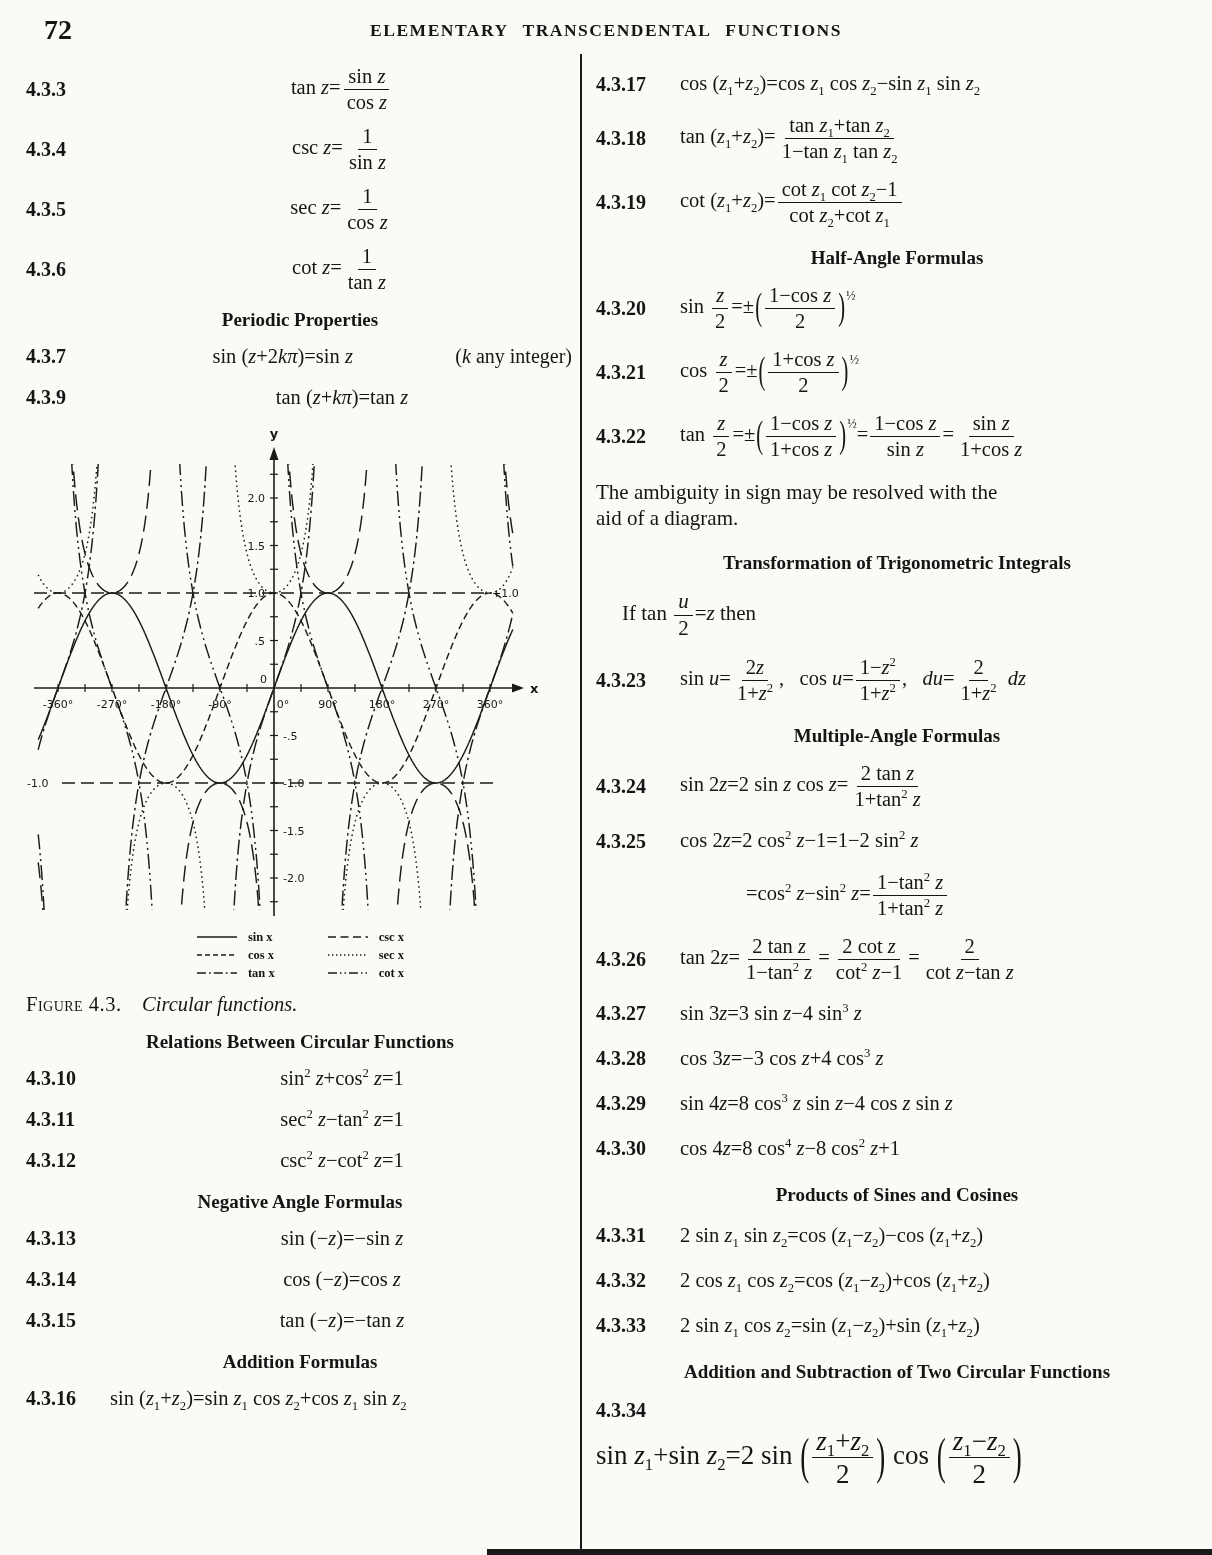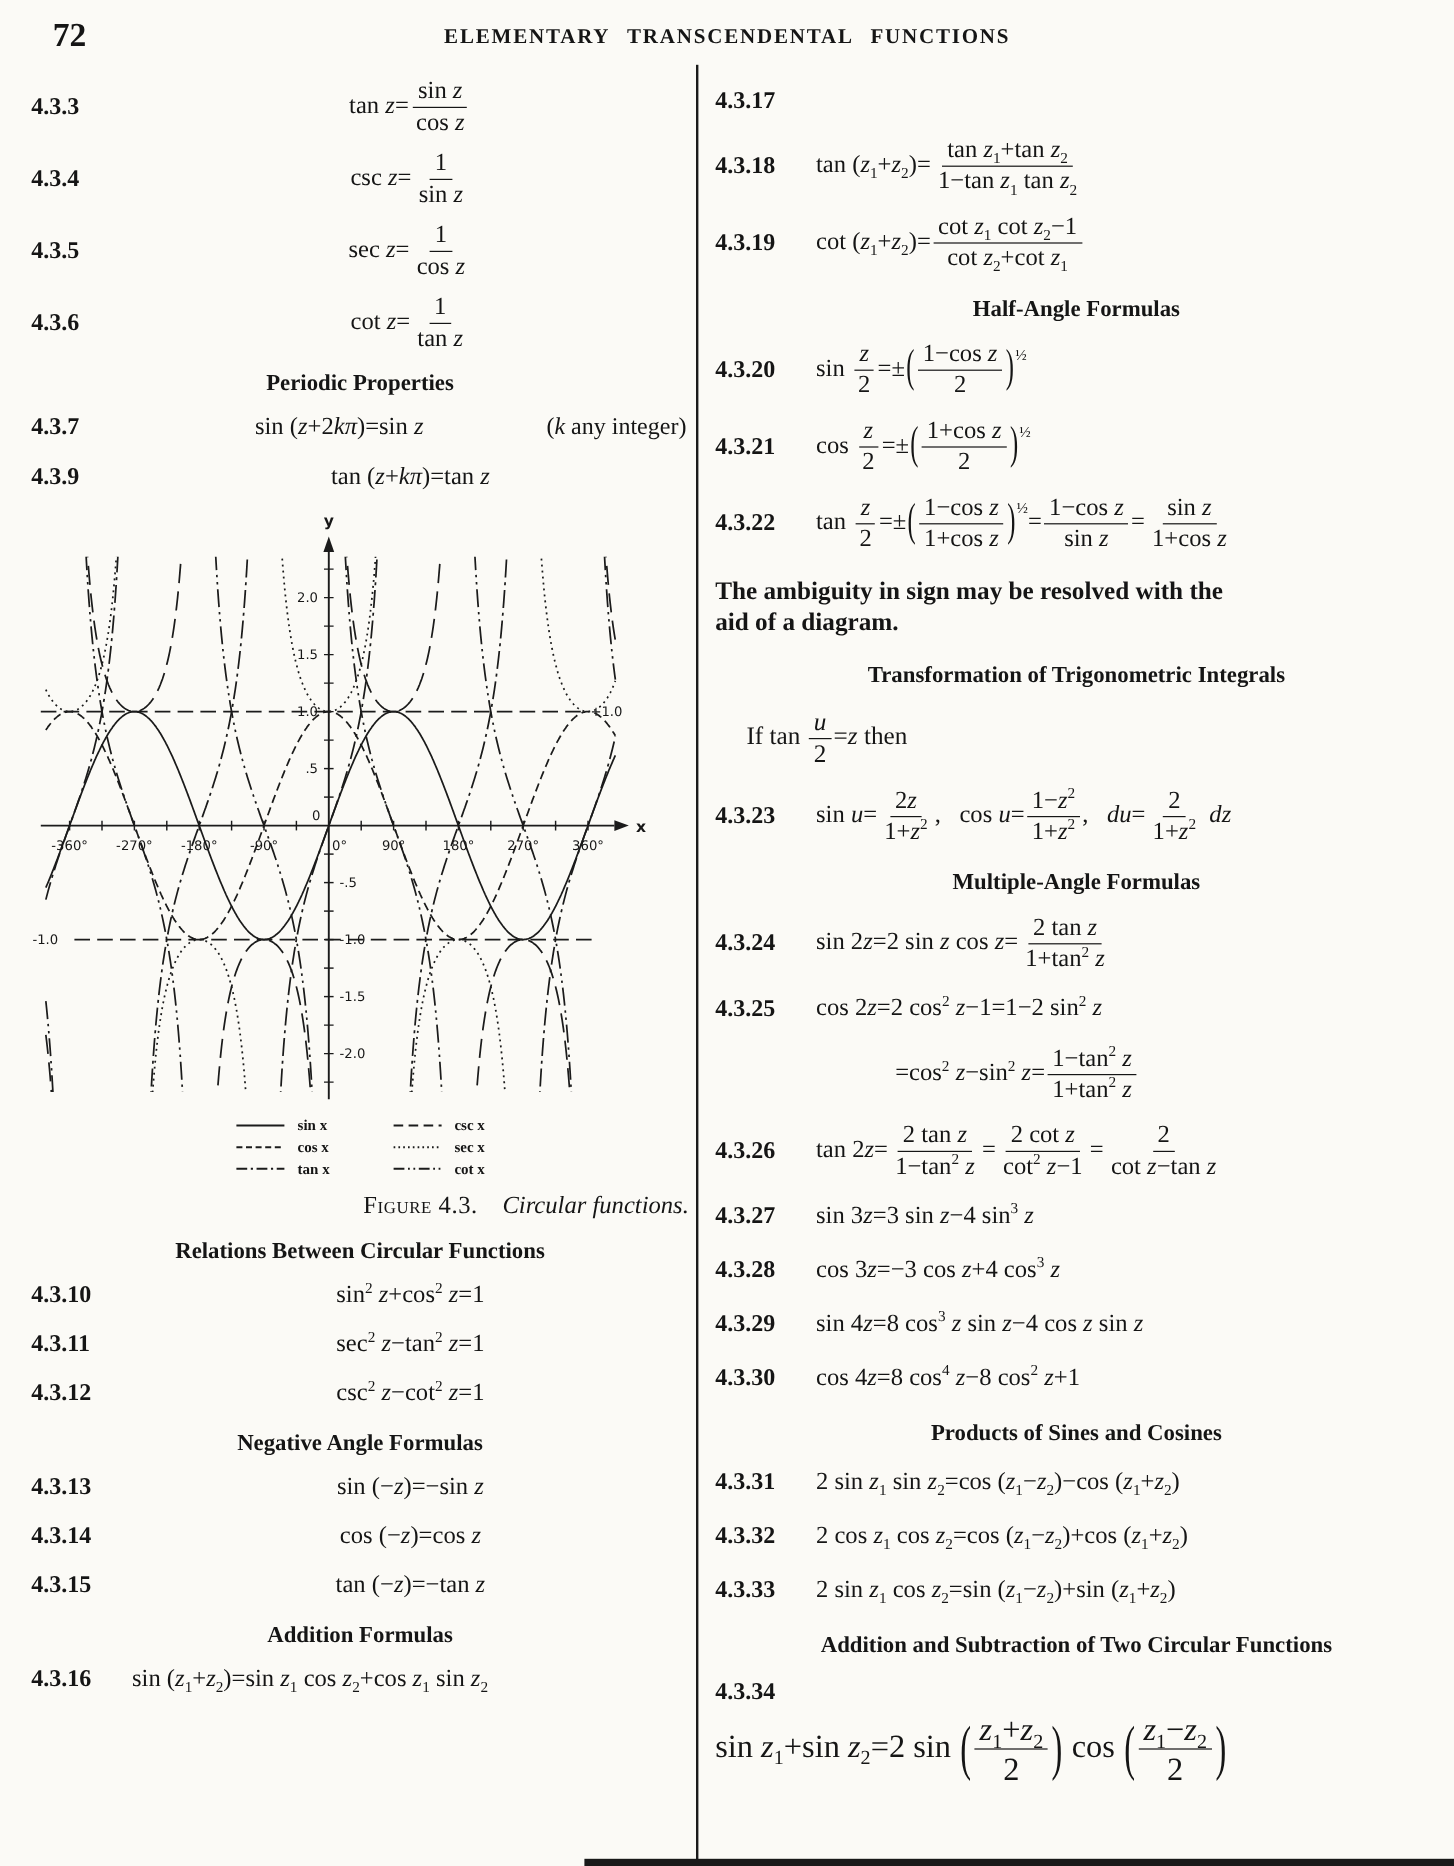--- a/index.html
+++ b/index.html
@@ -21,42 +21,42 @@
   .eqno.block{font-weight:bold;font-size:20px;margin:16px 0 2px 0;}
   .eqmath{flex:1;text-align:center;font-size:20.5px;line-height:1.25;}
   .col-right .eqmath{text-align:left;}
   .eqmath.align-left{text-align:left;}
   .eqmath.block-math{display:block;margin:4px 0 14px 0;font-size:27px;}
   .eqnote{flex:none;font-size:20px;padding-right:2px;}
   .eqrow.cont .eqno{width:150px;}
   
   .sec-heading{text-align:center;font-weight:bold;font-size:19px;margin:15px 0 8px 0;}
   .col-right .sec-heading{margin:20px 0 11px 0;}
-  .body-text{font-size:21px;line-height:1.28;margin:18px 0 10px 0;white-space:pre-line;font-weight:bold;}
+  .body-text{font-size:21px;line-height:1.28;margin:18px 0 10px 0;white-space:pre-line;}
   .lead-text{font-size:21px;margin:16px 0;padding-left:26px;}
   
   .frac{display:inline-flex;flex-direction:column;align-items:center;vertical-align:middle;
         margin:0 2px;line-height:1.12;}
   .frac > .num{padding:0 4px 1px 4px;border-bottom:1.4px solid currentColor;}
   .frac > .den{padding:1px 4px 0 4px;}
   sup{font-size:62%;line-height:0;}
   sub{font-size:62%;line-height:0;}
   sup.sup-hi{vertical-align:1.05em;}
   .pgroup{display:inline-flex;align-items:center;vertical-align:middle;}
   .paren{display:inline-block;transform-origin:50% 50%;padding:0 1px;}
   .pinner{display:inline-flex;align-items:center;}
   
   .figure-block{margin:4px 0 2px 0;}
   .figure-block svg text{font-family:"DejaVu Sans",sans-serif;font-size:11px;fill:#171717;}
   .figure-block svg text.axname{font-family:"DejaVu Sans",sans-serif;font-size:13px;font-weight:bold;}
   .fig-legend{display:flex;justify-content:center;gap:52px;margin-top:2px;}
   .legend-col{display:flex;flex-direction:column;gap:3px;}
   .legend-item{display:flex;align-items:center;gap:10px;
                font-family:Liberation Serif, serif;font-size:12.5px;font-weight:bold;}
-  .fig-caption{text-align:right;font-size:20.5px;margin-top:12px;}
+  .fig-caption{text-align:left;font-size:20.5px;margin-top:12px;}
   .fig-caption .smallcaps{font-variant:small-caps;letter-spacing:.5px;}
   .fig-caption i{font-style:italic;}
   
   .scan-bar{position:absolute;left:487px;right:0;bottom:0;height:6px;background:#191919;}
 </style>
 </head>
 <body>
 
 <div class="page">
   <div class="pg-header">
@@ -249,20 +249,21 @@
         </div>
         <div class="sec-heading">Addition Formulas</div>
         <div class="eqrow">
           <span class="eqno">4.3.16</span>
           <span class="eqmath align-left">sin (<i>z</i><sub>1</sub>+<i>z</i><sub>2</sub>)=sin <i>z</i><sub>1</sub> cos <i>z</i><sub>2</sub>+cos <i>z</i><sub>1</sub> sin <i>z</i><sub>2</sub></span>
         </div>
       </section>
     <section class="col-right" id="col-right">
         <div class="eqrow">
           <span class="eqno">4.3.17</span>
+          <span class="eqmath">cos (<i>z</i><sub>1</sub>+<i>z</i><sub>2</sub>)=cos <i>z</i><sub>1</sub> cos <i>z</i><sub>2</sub>−sin <i>z</i><sub>1</sub> sin <i>z</i><sub>2</sub></span>
         </div>
         <div class="eqrow">
           <span class="eqno">4.3.18</span>
           <span class="eqmath">tan (<i>z</i><sub>1</sub>+<i>z</i><sub>2</sub>)=<span class="frac">
               <span class="num">tan <i>z</i><sub>1</sub>+tan <i>z</i><sub>2</sub></span>
               <span class="den">1−tan <i>z</i><sub>1</sub> tan <i>z</i><sub>2</sub></span>
             </span></span>
         </div>
         <div class="eqrow">
           <span class="eqno">4.3.19</span>

